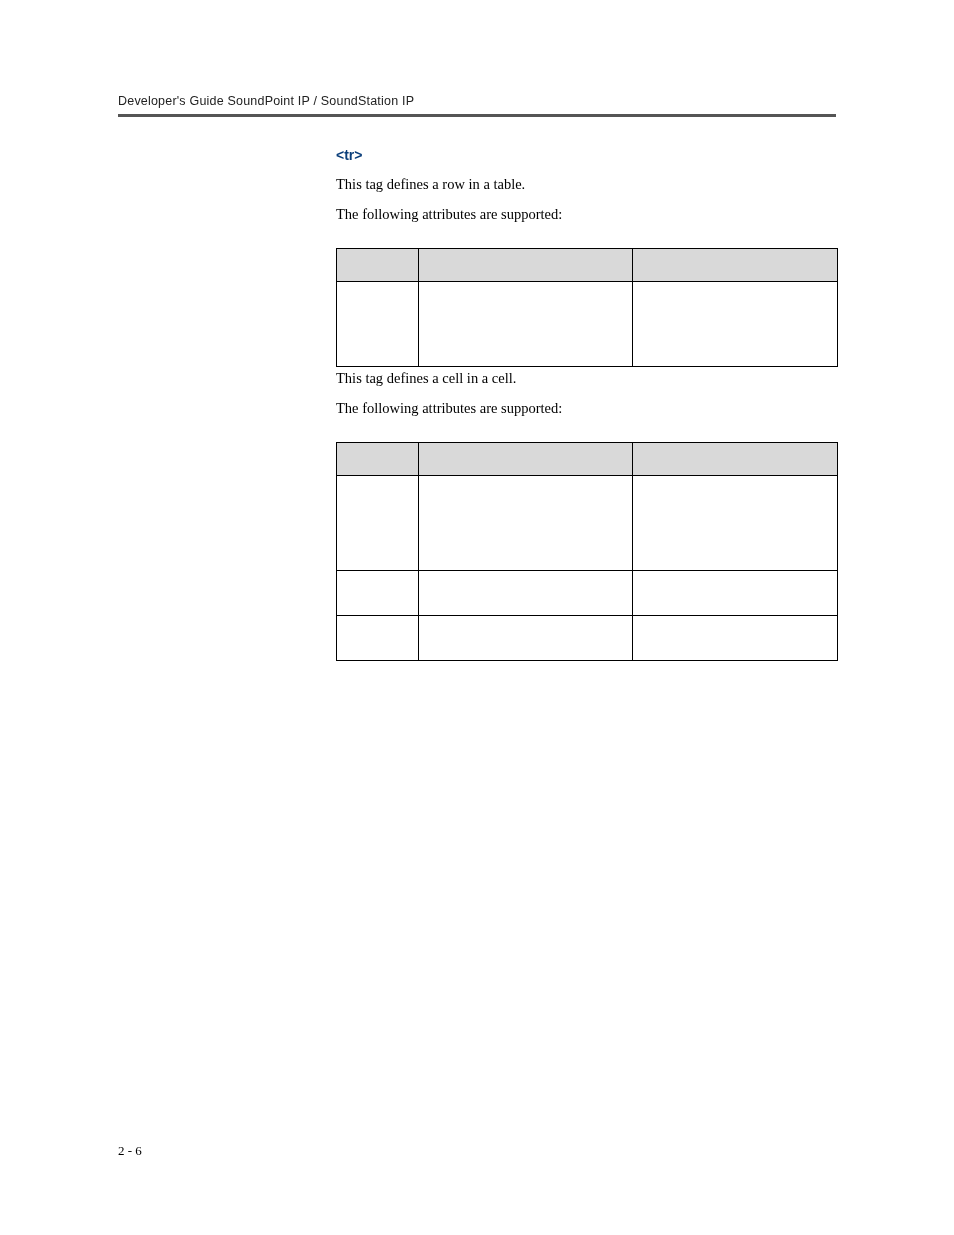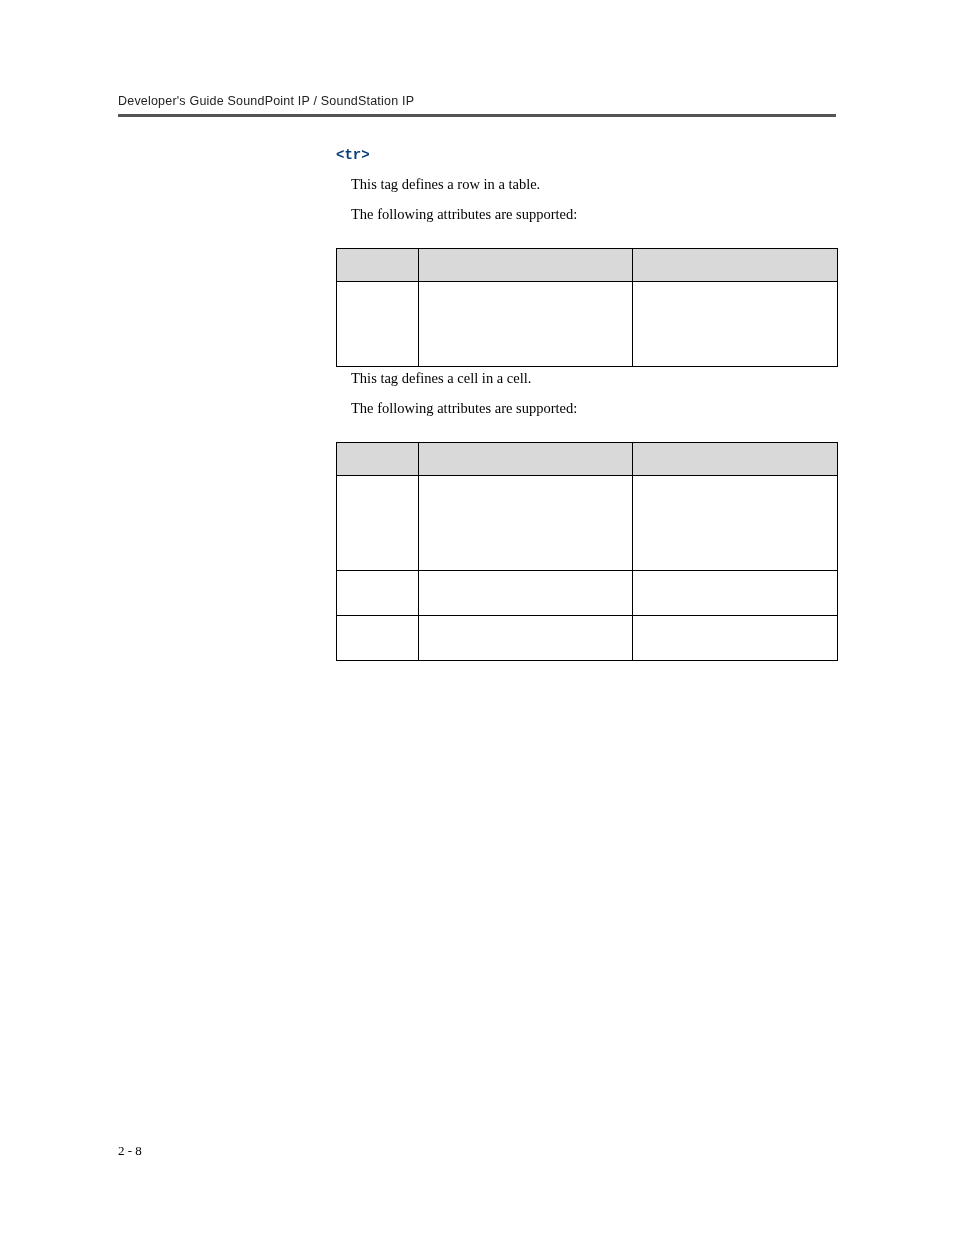--- a/index.html
+++ b/index.html
@@ -27,32 +27,32 @@
   .rule-dark {
     border: none;
     border-top: 3px solid #555;
     margin: 0;
   }
   .content {
     margin-left: 218px;
     margin-right: 0;
   }
   .tag-heading {
-    font-family: Liberation Mono, monospace;
+    font-family: Liberation Sans, sans-serif;
     font-weight: bold;
     color: #0a3e7a;
     font-size: 14px;
     margin-top: 30px;
     margin-bottom: 10px;
   }
   .tag-heading.first { margin-top: 30px; }
   .body-text {
     font-size: 14.5px;
     line-height: 1.55;
-    margin: 0 0 8px 15px;
+    margin: 0 0 8px 0;
   }
   table.attr-table {
     margin-top: 22px;
     width: 502px;
     border-collapse: collapse;
     font-family: "Helvetica Neue", Helvetica, Arial, sans-serif;
     font-size: 12px;
   }
   table.attr-table th {
     background: #d9d9d9;
@@ -152,15 +152,15 @@
         <tr class="r3">
           <td></td>
           <td></td>
           <td></td>
         </tr>
       </tbody>
     </table>
 
   </div>
 
-  <div class="page-number">2 - 8</div>
+  <div class="page-number">2 - 6</div>
 
 </div>
 
 </body></html>

